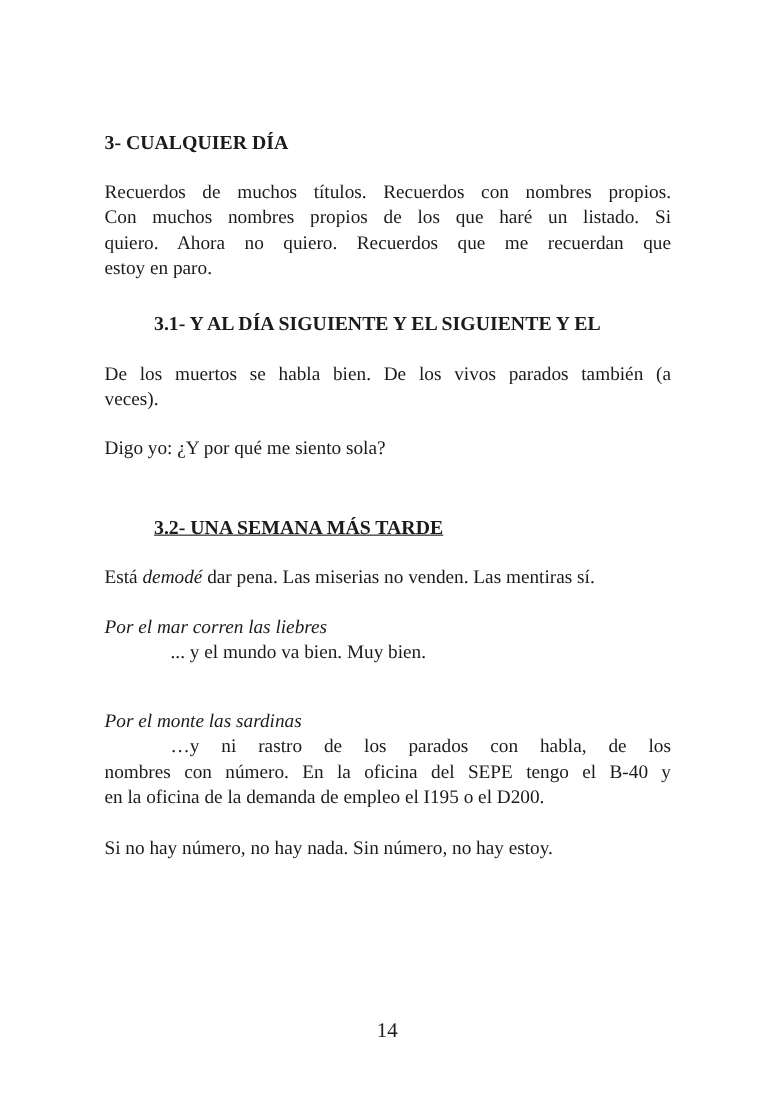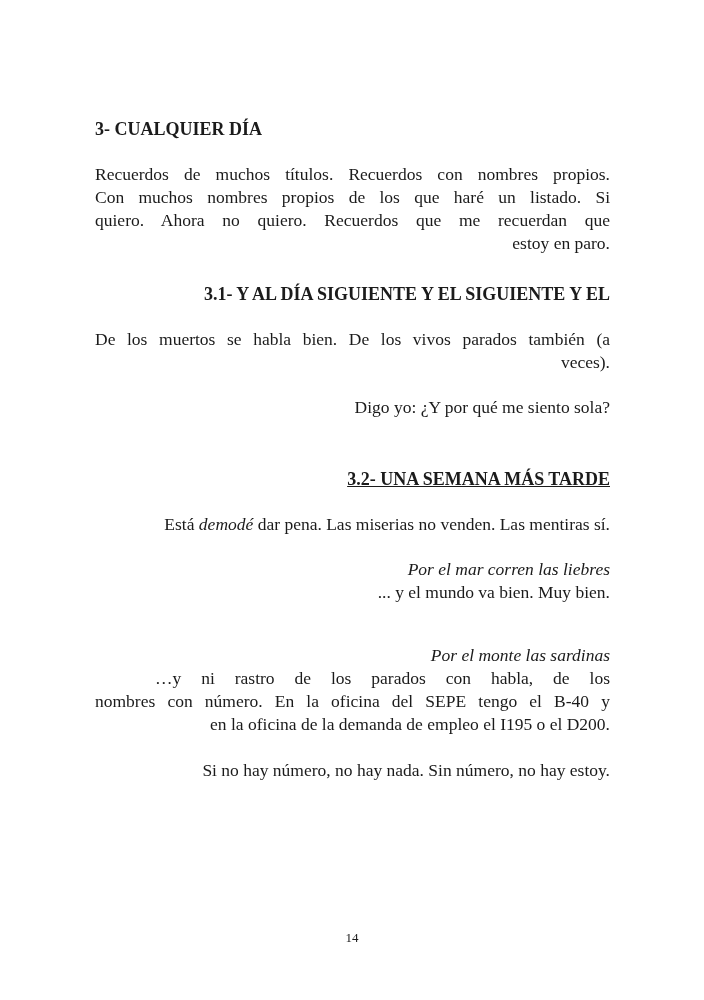--- a/index.html
+++ b/index.html
@@ -42,31 +42,31 @@
   
   .ln {
     display: block;
     text-align: justify;
     text-align-last: justify;
     white-space: normal;
   }
   
   .ln-end {
     display: block;
-    text-align: right;
+    text-align: left;
   }
   .indent { padding-left: 60px; } 
   .it { font-style: italic; }
   .page-number {
     position: absolute;
     top: 928px;
     left: 0;
     right: 0;
     text-align: center;
-    font-size: 13px;
+    font-size: 19px;
     line-height: 20px;
   }
 </style>
 </head>
 <body>
 
 <div class="page">
   <div class="content">
 
     <h1 class="chapter-heading">3- CUALQUIER DÍA</h1>

